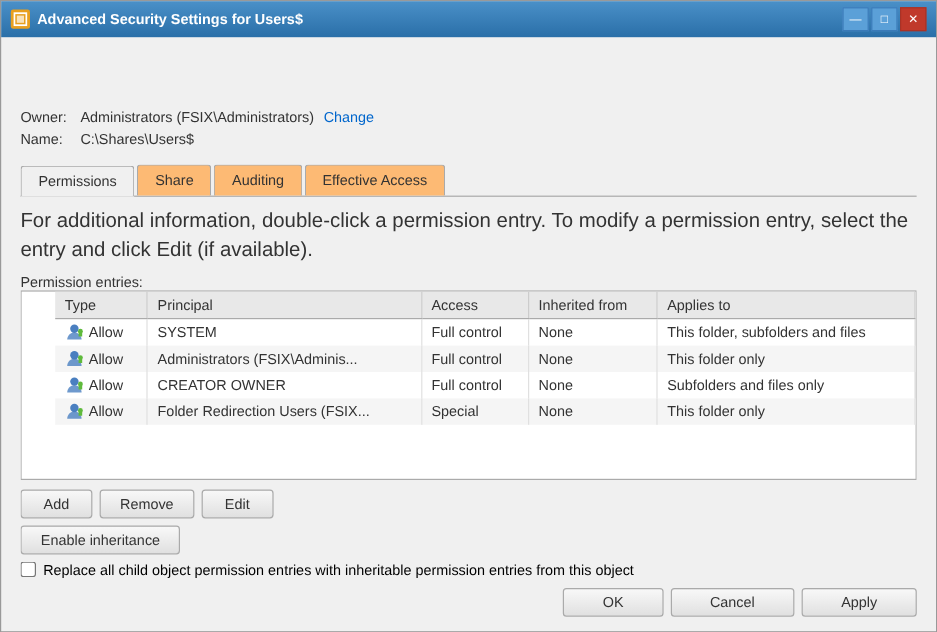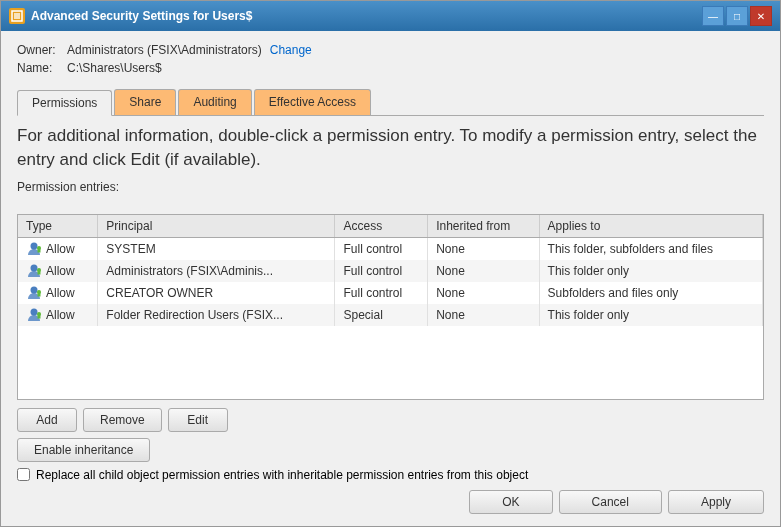--- a/index.html
+++ b/index.html
@@ -13,20 +13,21 @@
       height: 100vh;
     }
     .window {
       width: 781px;
       height: 527px;
       background: #f0f0f0;
       border: 1px solid #999;
       display: flex;
       flex-direction: column;
       box-shadow: 2px 2px 8px rgba(0,0,0,0.4);
+      gap: 48px;
     }
     .title-bar {
       background: linear-gradient(to bottom, #4a90c8, #2a6fa8);
       height: 30px;
       display: flex;
       align-items: center;
       justify-content: space-between;
       padding: 0 8px;
       color: white;
       font-size: 12px;
@@ -137,27 +138,28 @@
     }
     .description {
       font-size: 17px;
       color: #333;
       margin-bottom: 8px;
       line-height: 1.4;
     }
     .permission-entries-label {
       font-size: 12px;
       color: #333;
-      margin-bottom: 20px;
+      margin-bottom: 0;
     }
     .table-container {
       flex: 1;
       border: 1px solid #aaa;
       overflow: auto;
       background: white;
+      padding-left: 28px;
     }
     table {
       width: 100%;
       border-collapse: collapse;
       font-size: 12px;
     }
     thead tr {
       background: #e8e8e8;
     }
     thead th {

